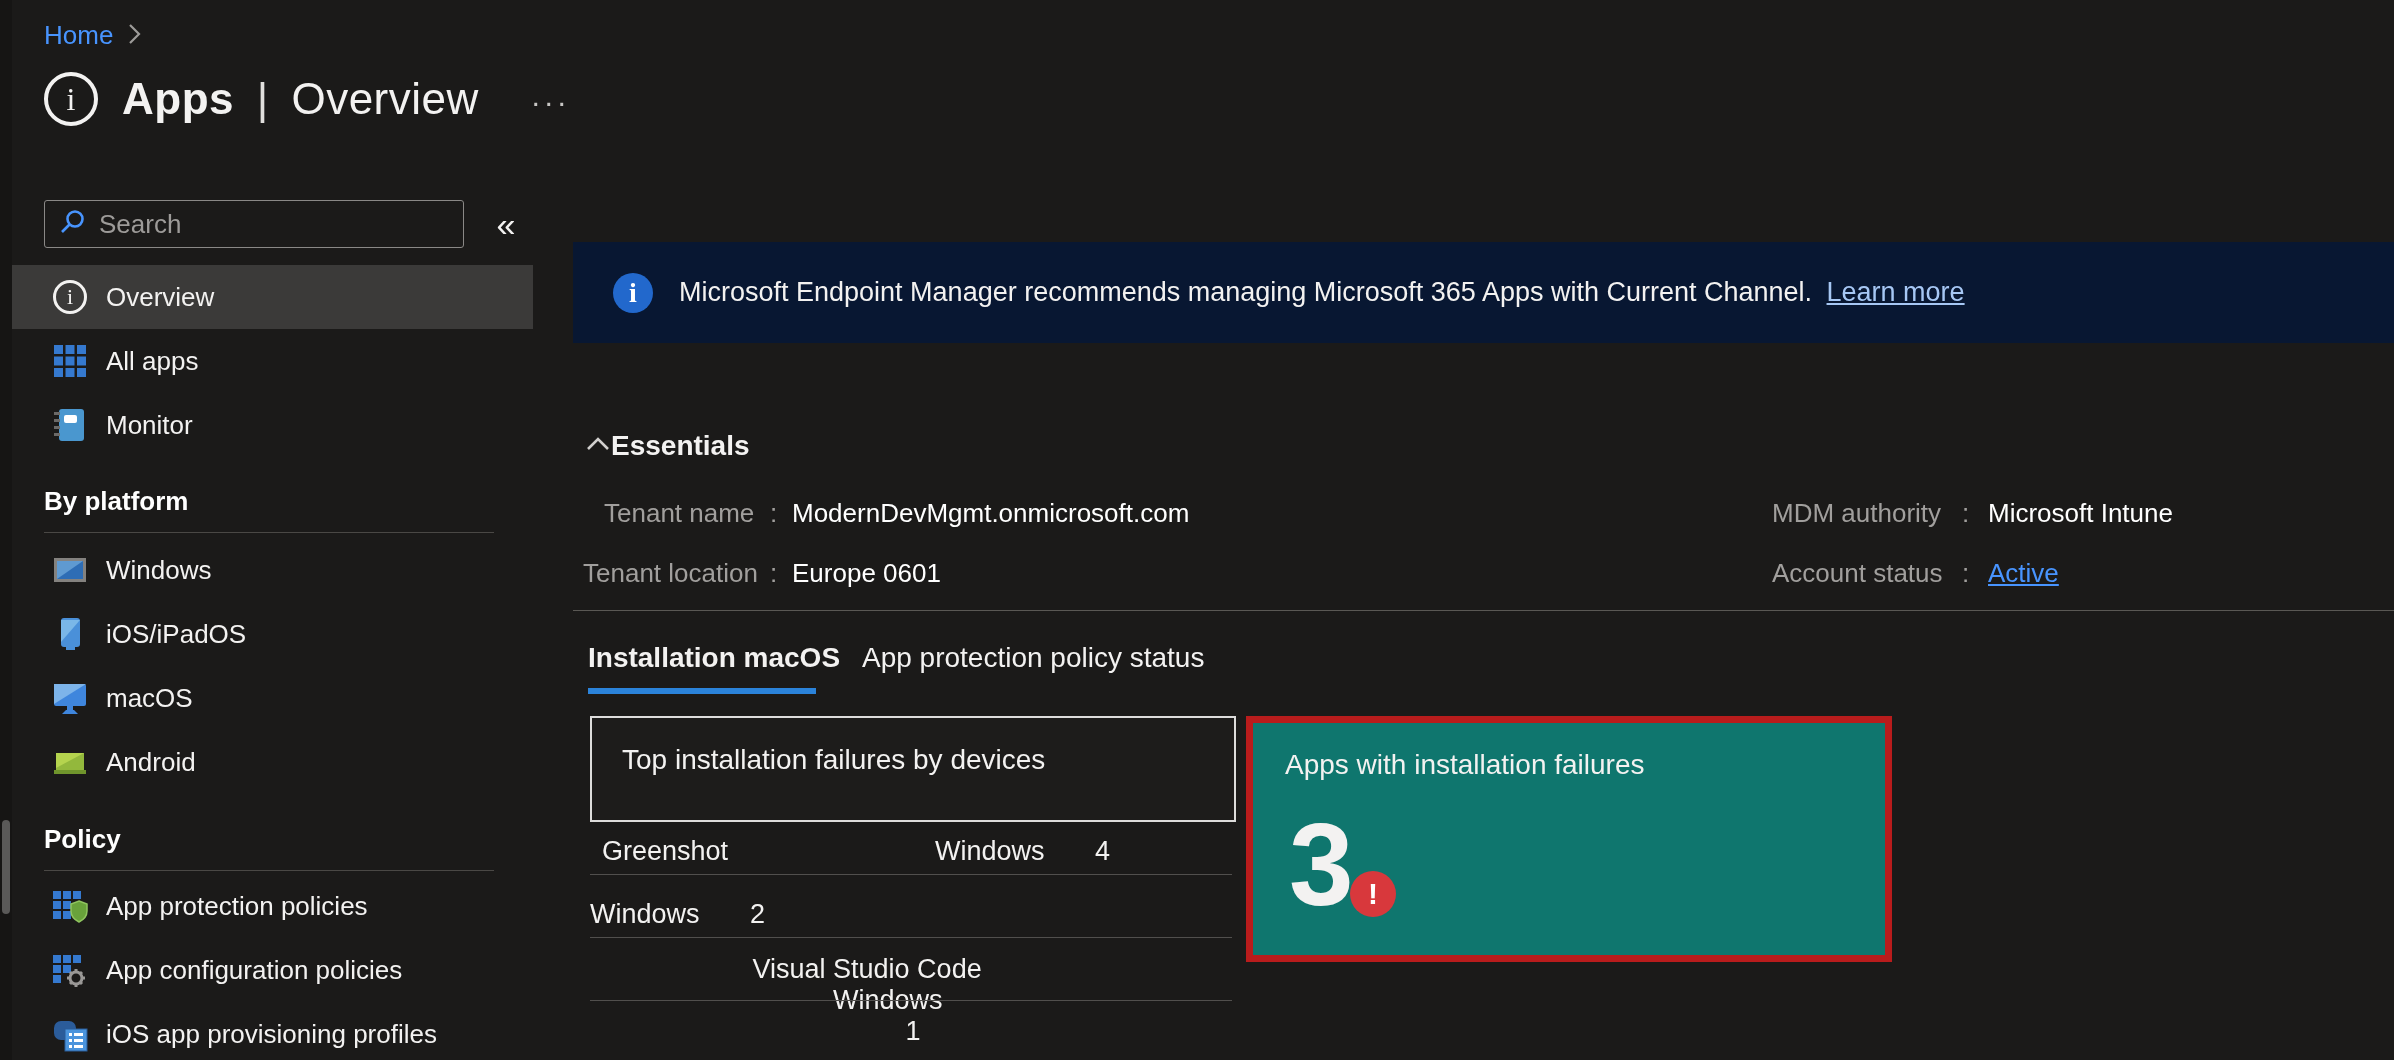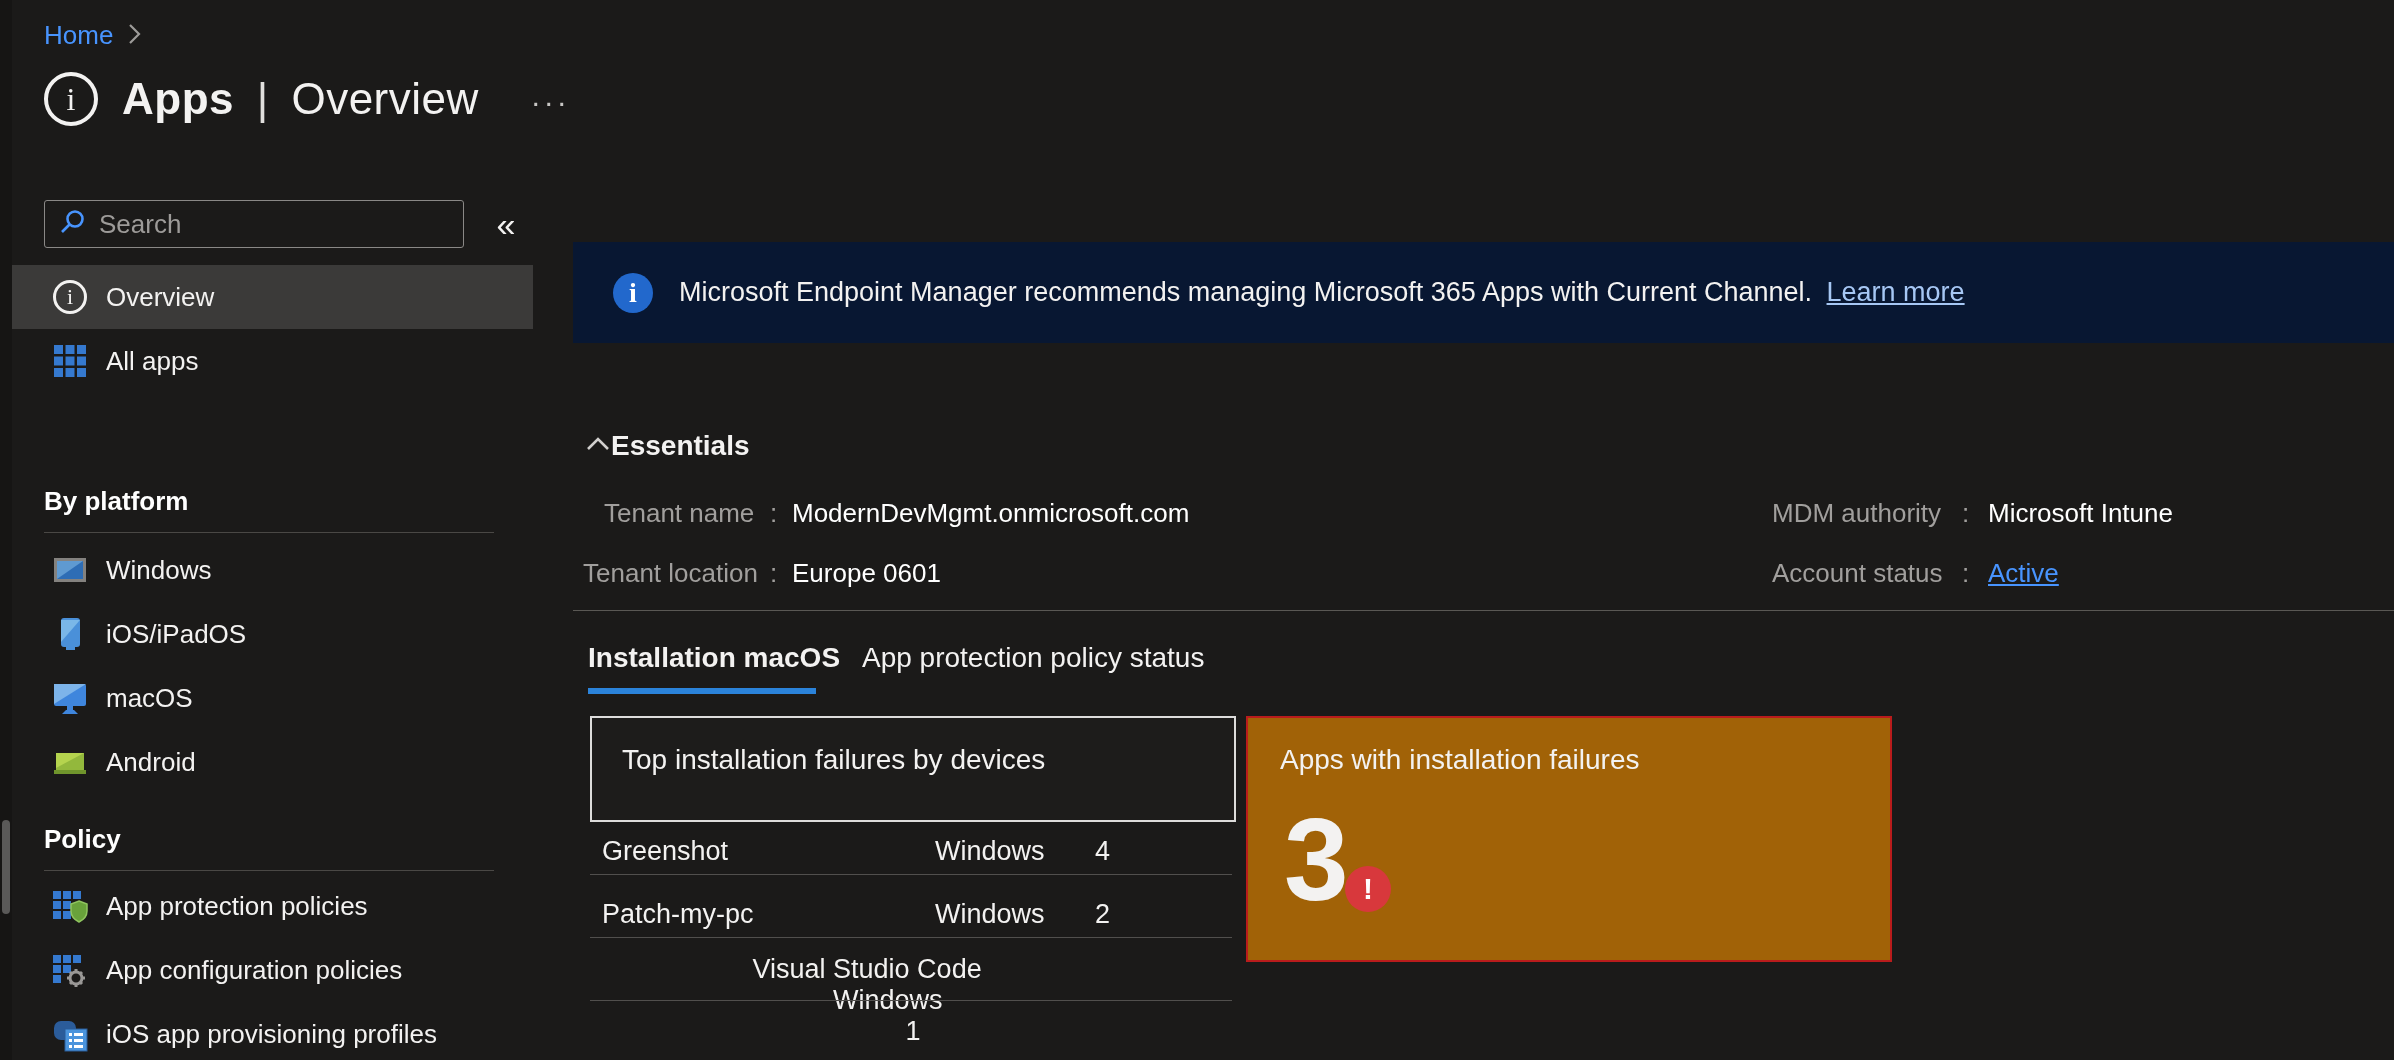--- a/index.html
+++ b/index.html
@@ -94,21 +94,21 @@
     left:590px; width:646px; height:46px;
     display:flex; align-items:center; font-size:27px; cursor:pointer;
   }
   .cell-app{ width:345px; padding-left:12px; }
   .cell-platform{ width:160px; }
   .cell-count{ flex:1; }
   .row-divider{ left:590px; width:642px; height:1px; background:#514f4d; }
 
   .card-count{
     left:1246px; top:716px; width:646px; height:246px;
-    border:2px solid #b91c1c; cursor:pointer; background:#a16207;
+    border:7px solid #b91c1c; cursor:pointer; background:#0f766e;
   }
   .card-count-title{ position:absolute; left:32px; top:26px; font-size:28px; }
   .big-number{
     position:absolute; left:36px; top:84px;
     font-size:116px; font-weight:700; color:#f3f2f1; line-height:1;
   }
   .error-badge{
     position:absolute; left:97px; top:148px; width:46px; height:46px;
     border-radius:50%; background:#d8383c; color:#ffffff;
     display:flex; align-items:center; justify-content:center;
@@ -172,20 +172,35 @@
             <rect x="12.5" y="12.5" width="9" height="9"></rect>
             <rect x="24" y="12.5" width="9" height="9"></rect>
           <rect x="1" y="24" width="9" height="9"></rect>
             <rect x="12.5" y="24" width="9" height="9"></rect>
             <rect x="24" y="24" width="9" height="9"></rect>
         </g>
       </svg>
     </span>
     <span>All apps</span>
   </div>
+  <div class="abs nav-item" style="top:393px;">
+    <span class="nav-icon">
+      <svg width="36" height="36" viewBox="0 0 36 36">
+        <rect x="7" y="2" width="25" height="32" rx="3" fill="#4a97cf"></rect>
+        <rect x="12" y="8" width="13" height="8" rx="2" fill="#ffffff"></rect>
+        <g fill="#6b6a69">
+          <rect x="2" y="5" width="6" height="3"></rect>
+            <rect x="2" y="12" width="6" height="3"></rect>
+          <rect x="2" y="19" width="6" height="3"></rect>
+            <rect x="2" y="26" width="6" height="3"></rect>
+        </g>
+      </svg>
+    </span>
+    <span>Monitor</span>
+  </div>
 
   <div class="abs section-title" style="top:486px;">By platform</div>
   <div class="abs side-divider" style="top:532px;"></div>
 
   <div class="abs nav-item" style="top:538px;">
     <span class="nav-icon">
       <svg width="36" height="36" viewBox="0 0 36 36">
         <rect x="2" y="6" width="32" height="24" fill="#84827f"></rect>
         <rect x="5" y="9" width="26" height="18" fill="#2e6db5"></rect>
         <polygon points="5,9 31,9 5,27" fill="#5f9ad1"></polygon>
@@ -359,21 +374,20 @@
   </div>
 
   <div class="abs table-row" style="top:828px;">
     <span class="cell-app">Greenshot</span>
     <span class="cell-platform">Windows</span>
     <span class="cell-count">4</span>
   </div>
   <div class="abs row-divider" style="top:874px;"></div>
 
   <div class="abs table-row" style="top:891px;">
-    <span class="cell-app">Patch-my-pc</span>
     <span class="cell-platform">Windows</span>
     <span class="cell-count">2</span>
   </div>
   <div class="abs row-divider" style="top:937px;"></div>
 
   <div class="abs table-row" style="top:954px;flex-direction:column;">
     <span class="cell-app">Visual Studio Code</span>
     <span class="cell-platform">Windows</span>
     <span class="cell-count">1</span>
   </div>

